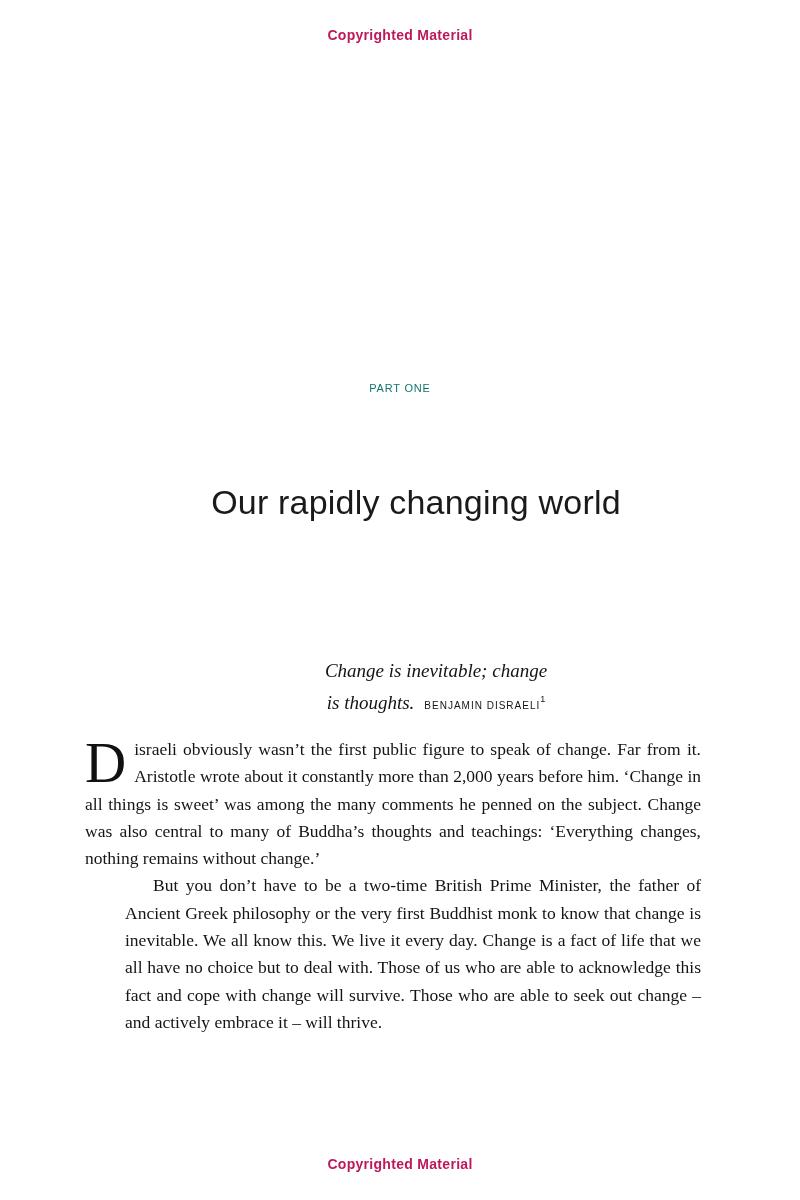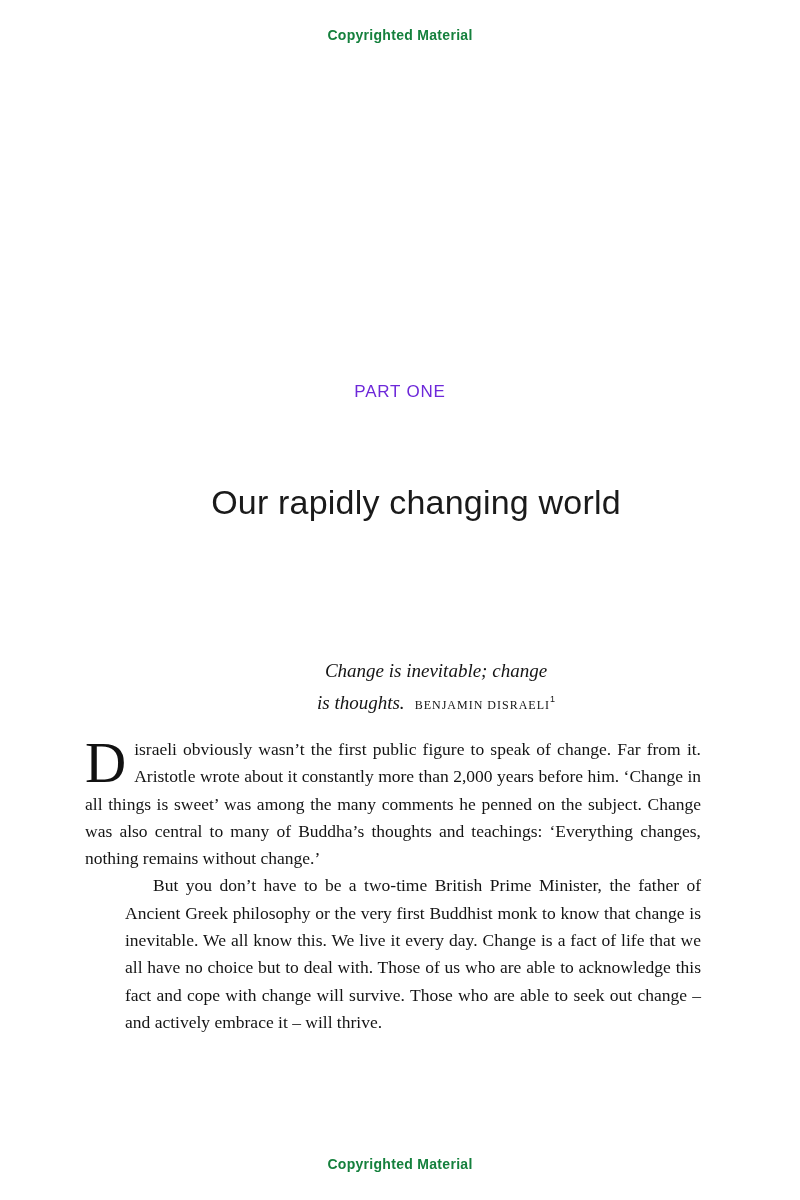--- a/index.html
+++ b/index.html
@@ -14,36 +14,36 @@
     color: #141414;
   }
   .copyright-banner {
     position: absolute;
     left: 0;
     width: 100%;
     text-align: center;
     font-family: "Liberation Sans", sans-serif;
     font-weight: 700;
     font-size: 14px;
-    color: #15803d;
+    color: #be185d;
     letter-spacing: 0.3px;
   }
   .copyright-top { top: 27px; }
   .copyright-bottom { top: 1156px; }
   .part-label {
     position: absolute;
     top: 382px;
     left: 0;
     width: 100%;
     text-align: center;
     font-family: "Liberation Sans", sans-serif;
     font-weight: 500;
-    font-size: 17px;
+    font-size: 11px;
     letter-spacing: 0.8px;
-    color: #6d28d9;
+    color: #0f766e;
   }
   .chapter-title {
     position: absolute;
     top: 483px;
     left: 0;
     width: 100%;
     text-align: center;
     font-family: "Liberation Sans", sans-serif;
     font-weight: 300;
     font-size: 34px;
@@ -58,22 +58,22 @@
     width: 100%;
     text-align: center;
     font-size: 19px;
     line-height: 29px;
     font-style: italic;
     color: #141414;
     margin-left: 36px;
   }
   .epigraph .attribution {
     font-style: normal;
-    font-family: Liberation Serif, serif;
-    font-size: 12px;
+    font-family: Liberation Sans, sans-serif;
+    font-size: 10px;
     letter-spacing: 1px;
     margin-left: 10px;
   }
   .epigraph sup {
     font-style: normal;
     font-family: "Liberation Sans", sans-serif;
     font-size: 9px;
     vertical-align: super;
   }
   .body-text {

